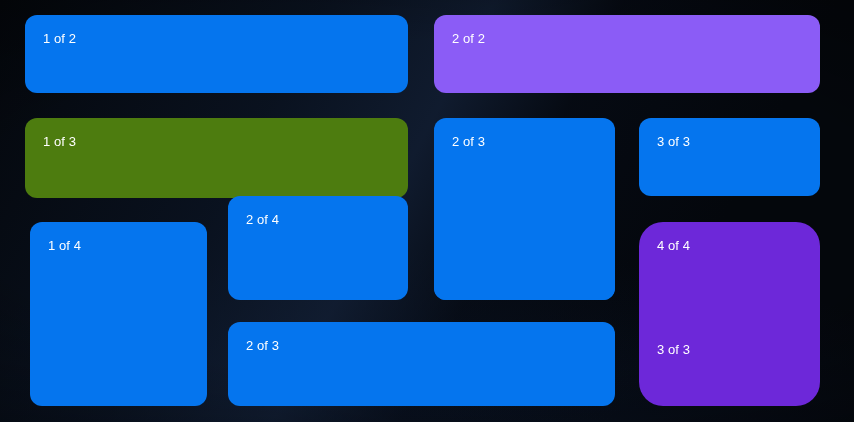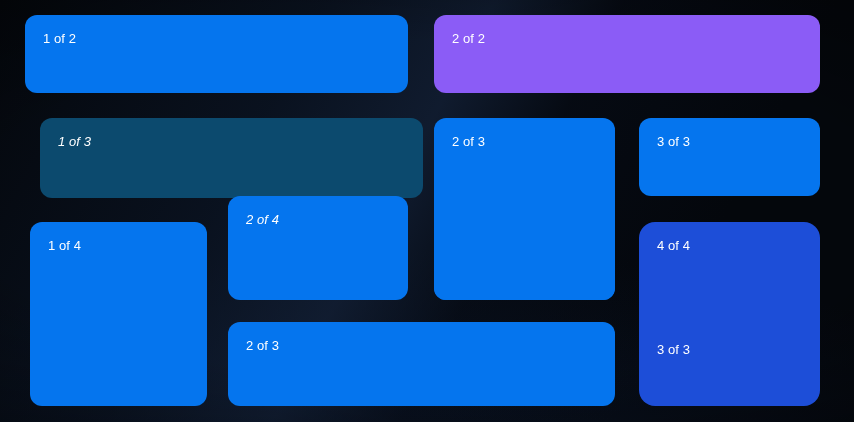--- a/index.html
+++ b/index.html
@@ -67,38 +67,38 @@
 <body>
 
 <div id="stage" style="width: 854px; height: 422px; background-color: rgb(4, 7, 12);">
 
 <div class="panel" style="left: 25px; top: 15px; width: 383px; height: 78px; background: rgb(5, 117, 238); border-radius: 12px;">
       <span class="panel-label">1 of 2</span>
     </div>
     <div class="panel" style="left: 434px; top: 15px; width: 386px; height: 78px; background: #8b5cf6; border-radius: 12px;">
       <span class="panel-label">2 of 2</span>
     </div>
-    <div class="panel" style="left: 40px; top: 118px; width: 383px; height: 80px; background: #0c4a6e; border-radius: 12px; font-style: italic;">
+    <div class="panel" style="left: 25px; top: 118px; width: 383px; height: 80px; background: #4d7c0f; border-radius: 12px;">
       <span class="panel-label">1 of 3</span>
     </div>
     <div class="panel" style="left: 434px; top: 118px; width: 181px; height: 182px; background: rgb(5, 117, 238); border-radius: 12px;">
       <span class="panel-label">2 of 3</span>
     </div>
     <div class="panel" style="left: 639px; top: 118px; width: 181px; height: 78px; background: rgb(5, 117, 238); border-radius: 12px;">
       <span class="panel-label">3 of 3</span>
     </div>
     <div class="panel" style="left: 30px; top: 222px; width: 177px; height: 184px; background: rgb(5, 117, 238); border-radius: 12px;">
       <span class="panel-label">1 of 4</span>
     </div>
-    <div class="panel" style="left: 228px; top: 196px; width: 180px; height: 104px; background: rgb(5, 117, 238); border-radius: 12px; font-style: italic;">
+    <div class="panel" style="left: 228px; top: 196px; width: 180px; height: 104px; background: rgb(5, 117, 238); border-radius: 12px;">
       <span class="panel-label">2 of 4</span>
     </div>
     <div class="panel" style="left: 434px; top: 222px; width: 181px; height: 78px; background: rgb(5, 117, 238); border-radius: 12px; z-index: 1;">
       <span class="panel-label">3 of 4</span>
     </div>
     <div class="panel" style="left: 228px; top: 322px; width: 387px; height: 84px; background: rgb(5, 117, 238); border-radius: 12px;">
       <span class="panel-label">2 of 3</span>
     </div>
-    <div class="panel" style="left: 639px; top: 222px; width: 181px; height: 184px; background: #1d4ed8; border-radius: 16px;">
+    <div class="panel" style="left: 639px; top: 222px; width: 181px; height: 184px; background: #6d28d9; border-radius: 24px;">
       <span class="panel-label">4 of 4</span>
       <span class="panel-label secondary">3 of 3</span>
     </div>
   </div>
 
 </body></html>

